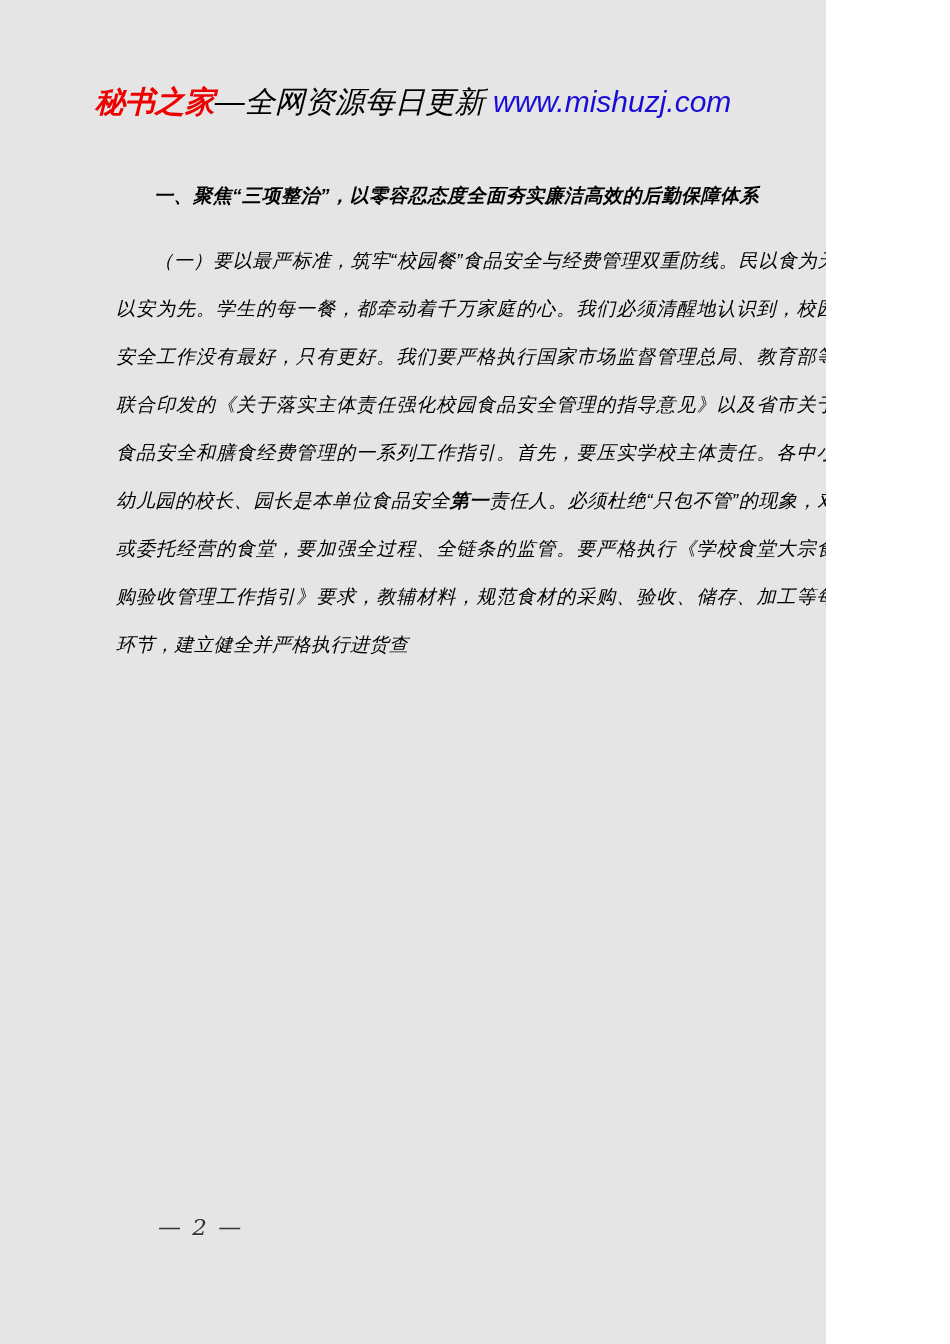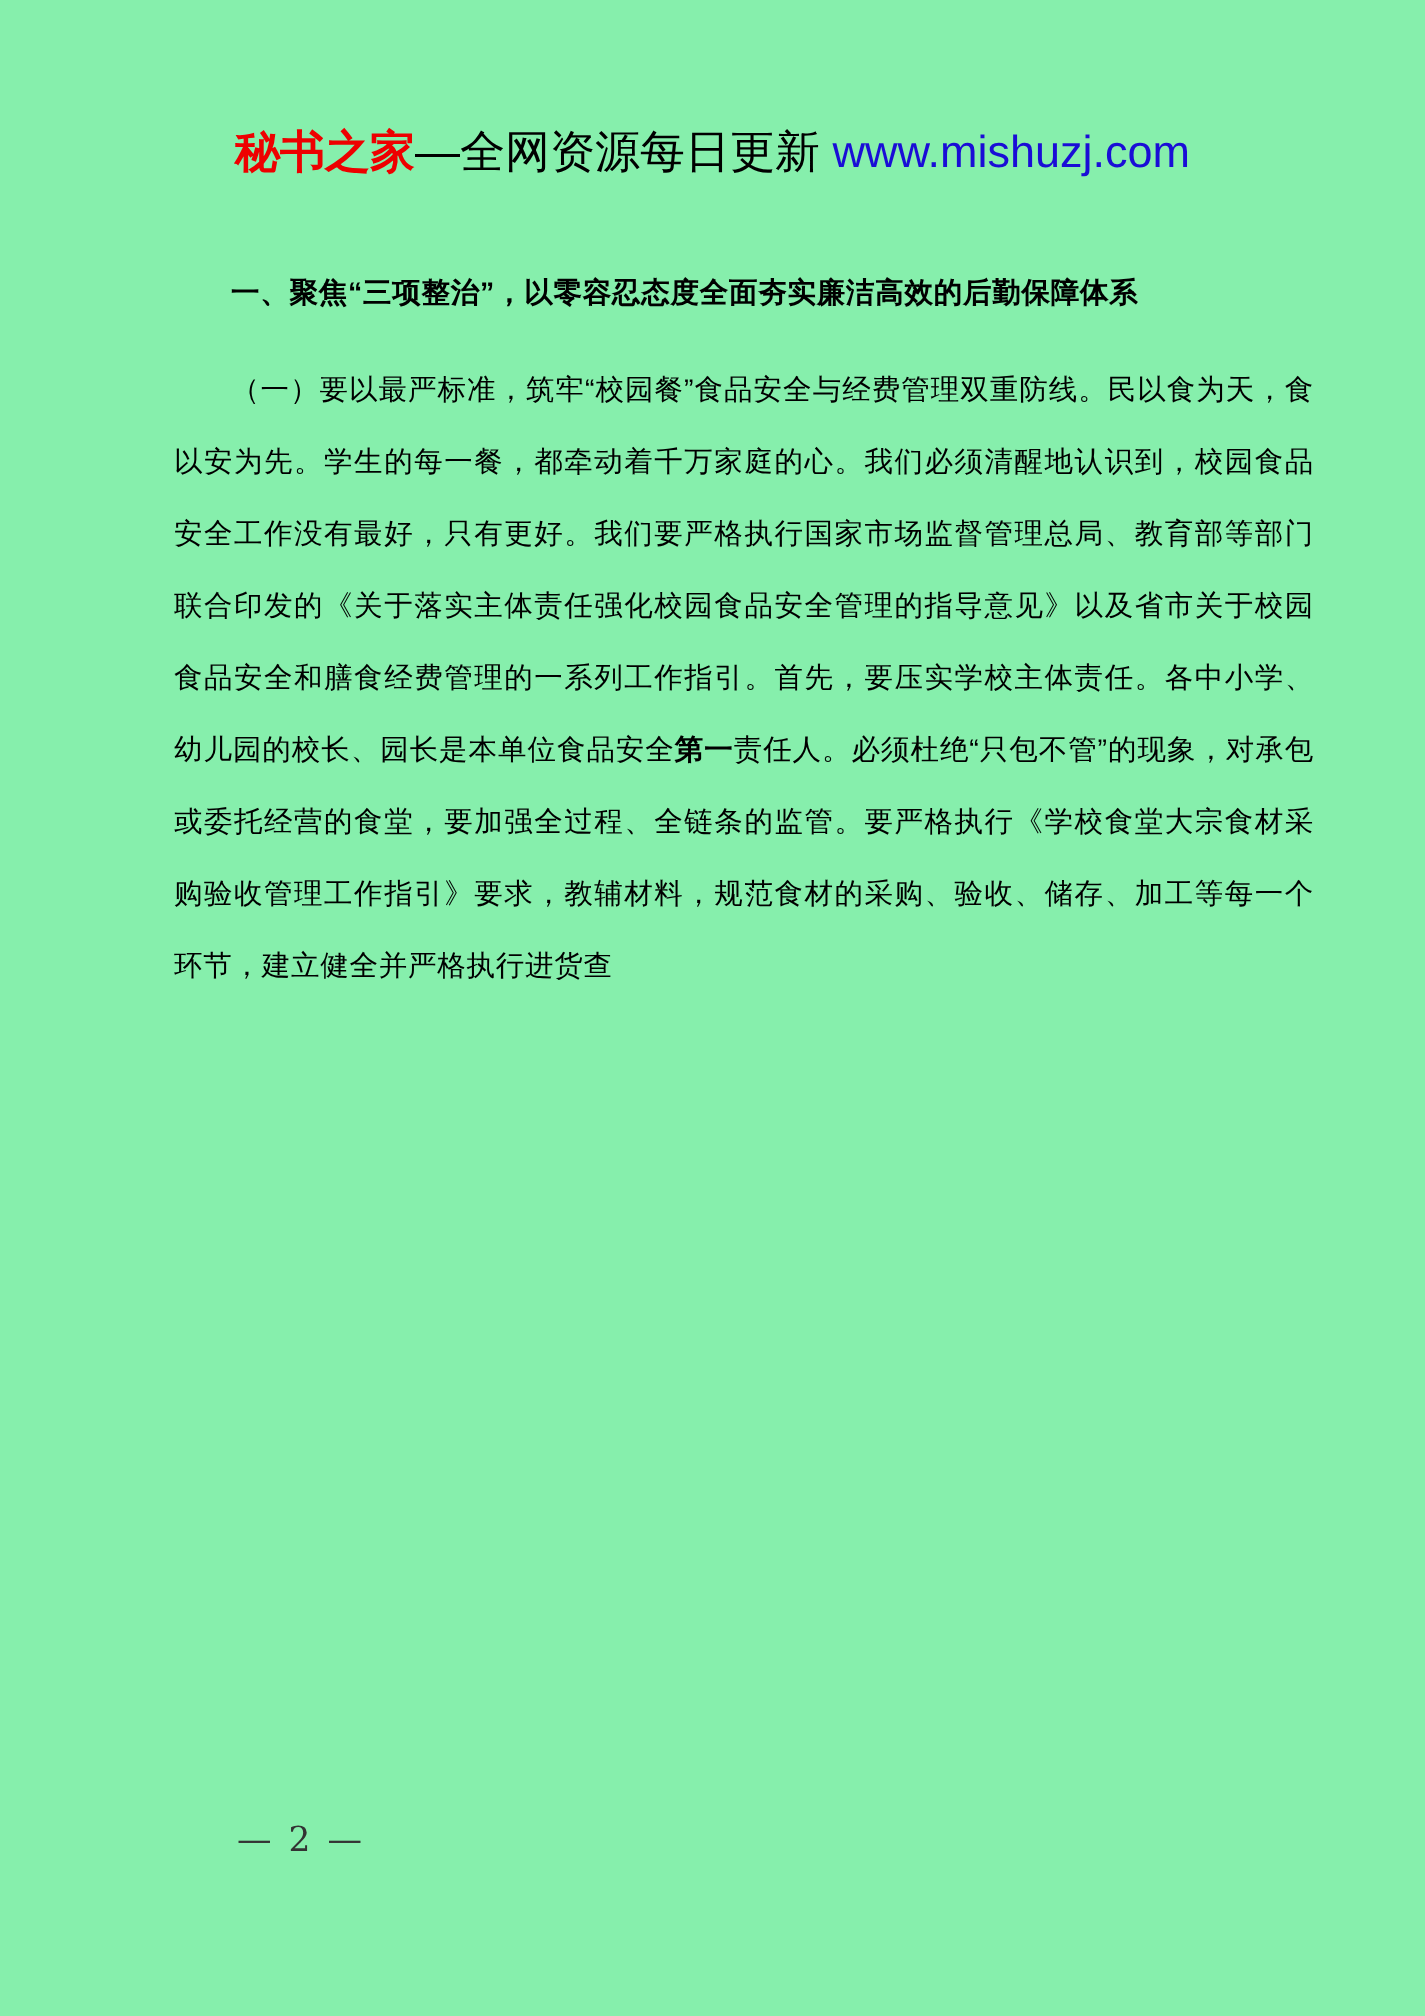--- a/index.html
+++ b/index.html
@@ -2,26 +2,27 @@
 <html><head>
 <meta charset="utf-8">
 <style>
   html, body {
     margin: 0;
     padding: 0;
     background: #ffffff;
   }
   .page {
     position: relative;
-    width: 950px;
+    width: 826px;
     height: 1344px;
-    background: #86efac;
+    background: #e5e5e5;
     overflow: hidden;
     font-family: "Liberation Sans", sans-serif;
     color: #000000;
+    font-style: italic;
   }
   
   .site-header {
     position: absolute;
     top: 84px;
     left: 0;
     right: 0;
     text-align: center;
     font-size: 30px;
     line-height: 36px;

